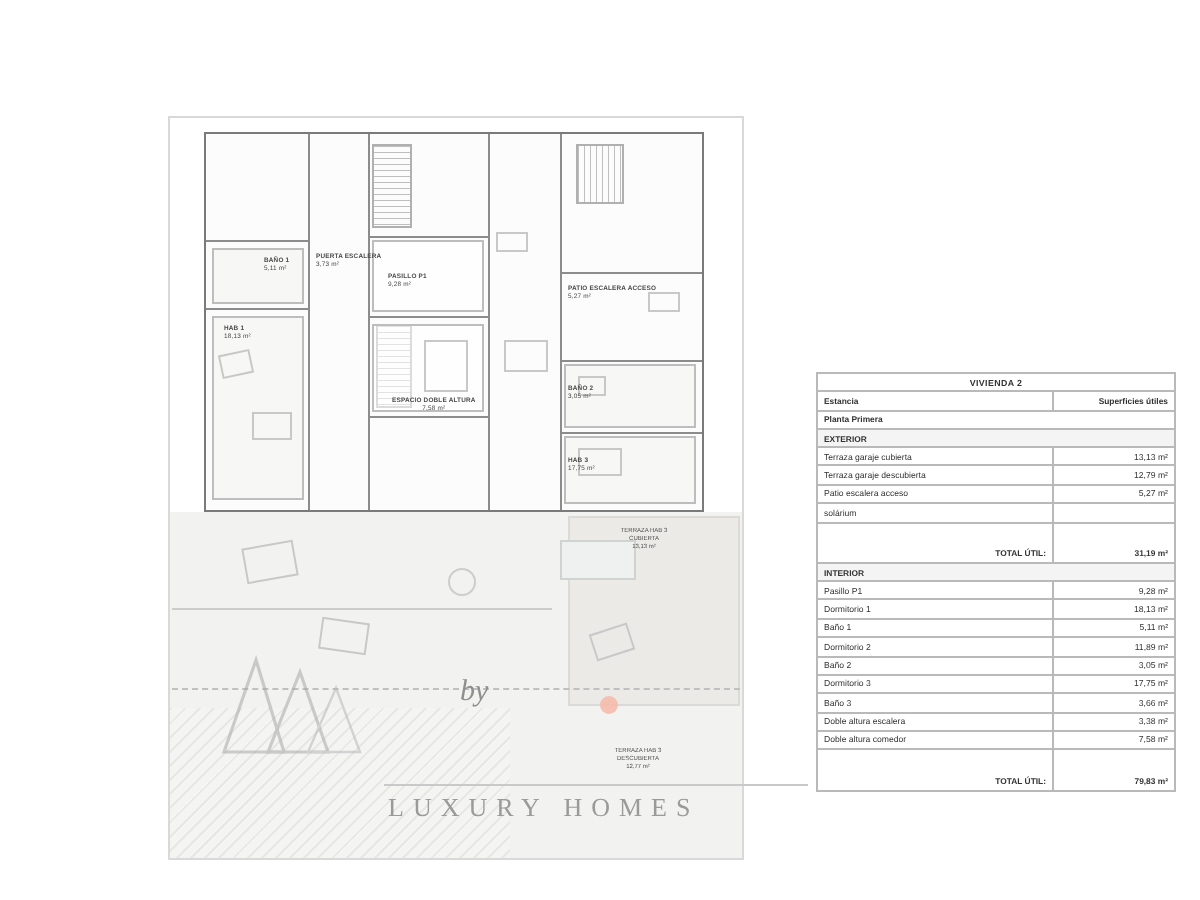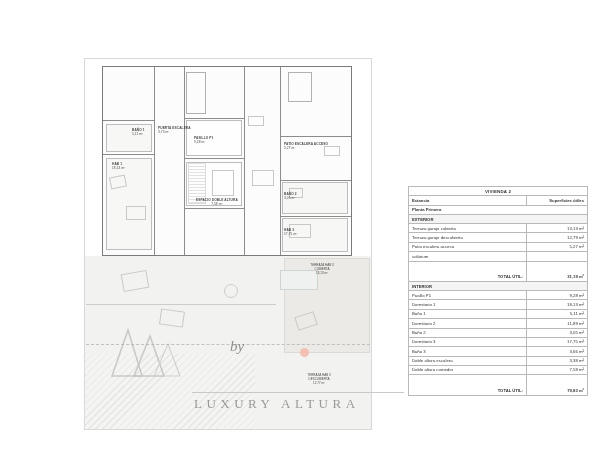--- a/index.html
+++ b/index.html
@@ -342,21 +342,21 @@
 </div>
 
 <div id="watermark">
   <svg class="wm-mark" viewBox="0 0 74 62">
     <path d="M4 56 L20 10 L34 56 Z" fill="none" stroke="#a8a8a8" stroke-width="1.6"></path>
     <path d="M26 56 L42 16 L56 56 Z" fill="none" stroke="#a8a8a8" stroke-width="1.6"></path>
     <path d="M46 56 L60 24 L72 56 Z" fill="none" stroke="#b8b8b8" stroke-width="1.2"></path>
   </svg>
   <div class="wm-rule"></div>
   <div class="wm-by">by</div>
-  <div class="wm-sub">LUXURY ALTURA</div>
+  <div class="wm-sub">LUXURY HOMES</div>
 </div>
 
 <div id="table-wrap">
   <table>
     <tbody>
       <tr class="title">
         <td colspan="2">VIVIENDA 2</td>
       </tr>
       <tr class="head">
         <td>Estancia</td>

